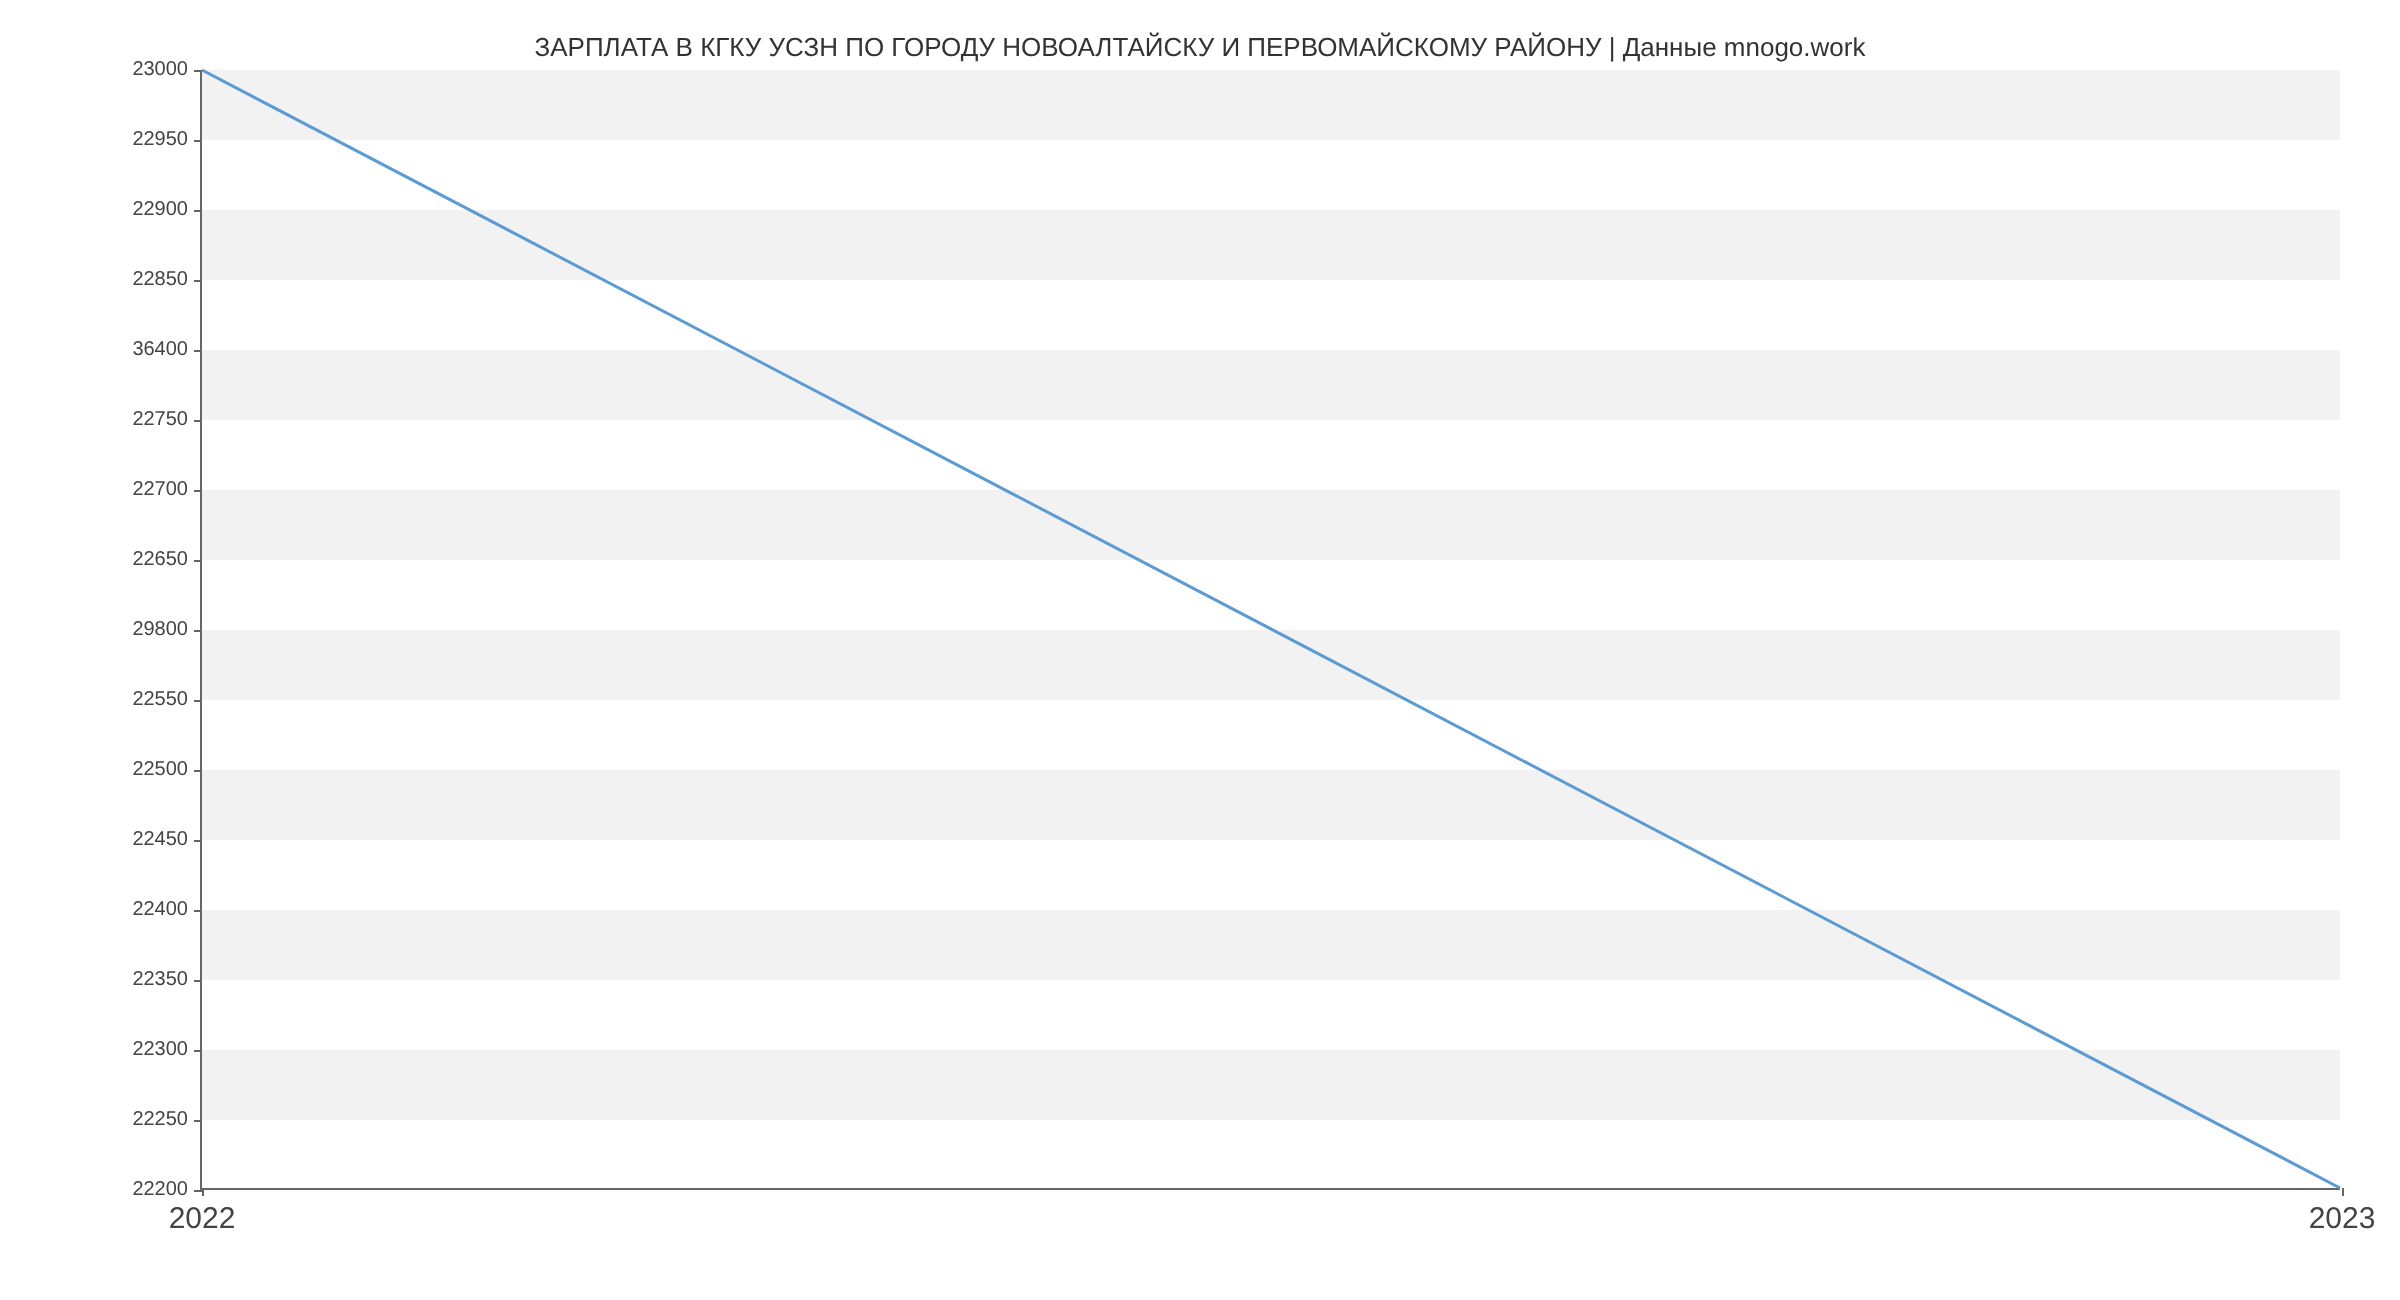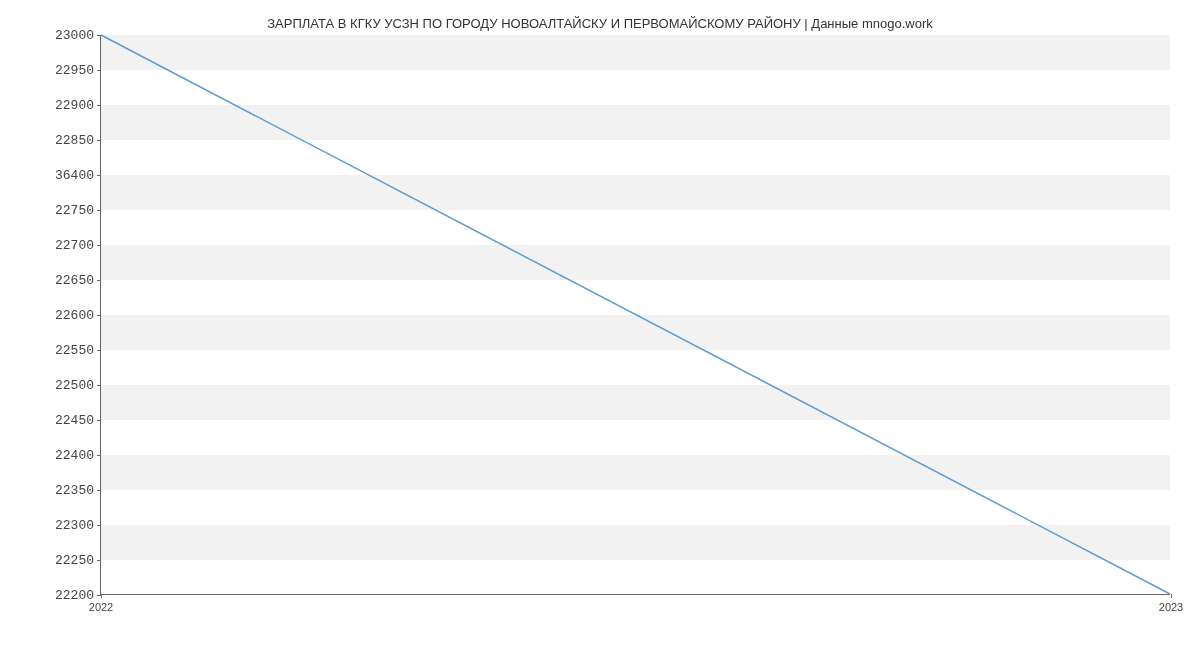--- a/index.html
+++ b/index.html
@@ -35,37 +35,36 @@
     }
     .grid-band {
       position: absolute;
       left: 0;
       width: 100%;
       background: #f2f2f2;
     }
     .y-tick-label {
       position: absolute;
       right: 1076px;
-      font-size: 13px;
+      font-size: 10px;
       color: #444;
       transform: translateY(-50%);
       text-align: right;
       width: 50px;
-      font-family: Liberation Mono, monospace;
     }
     .y-tick-mark {
       position: absolute;
       left: -4px;
       width: 4px;
       height: 1px;
       background: #666;
     }
     .x-tick-label {
       position: absolute;
-      font-size: 11px;
+      font-size: 15px;
       color: #444;
       transform: translateX(-50%);
     }
     .x-tick-mark {
       position: absolute;
       bottom: -4px;
       width: 1px;
       height: 4px;
       background: #666;
     }
@@ -106,21 +105,21 @@
       <div class="y-tick-label" style="top: 455px;">22350</div>
       <div class="y-tick-mark" style="top: 420px;"></div>
       <div class="y-tick-label" style="top: 420px;">22400</div>
       <div class="y-tick-mark" style="top: 385px;"></div>
       <div class="y-tick-label" style="top: 385px;">22450</div>
       <div class="y-tick-mark" style="top: 350px;"></div>
       <div class="y-tick-label" style="top: 350px;">22500</div>
       <div class="y-tick-mark" style="top: 315px;"></div>
       <div class="y-tick-label" style="top: 315px;">22550</div>
       <div class="y-tick-mark" style="top: 280px;"></div>
-      <div class="y-tick-label" style="top: 280px;">22600</div>
+      <div class="y-tick-label" style="top: 280px;">29800</div>
       <div class="y-tick-mark" style="top: 245px;"></div>
       <div class="y-tick-label" style="top: 245px;">22650</div>
       <div class="y-tick-mark" style="top: 210px;"></div>
       <div class="y-tick-label" style="top: 210px; text-align: right;">22700</div>
       <div class="y-tick-mark" style="top: 175px;"></div>
       <div class="y-tick-label" style="top: 175px;">22750</div>
       <div class="y-tick-mark" style="top: 140px;"></div>
       <div class="y-tick-label" style="top: 140px;">36400</div>
       <div class="y-tick-mark" style="top: 105px;"></div>
       <div class="y-tick-label" style="top: 105px;">22850</div>

